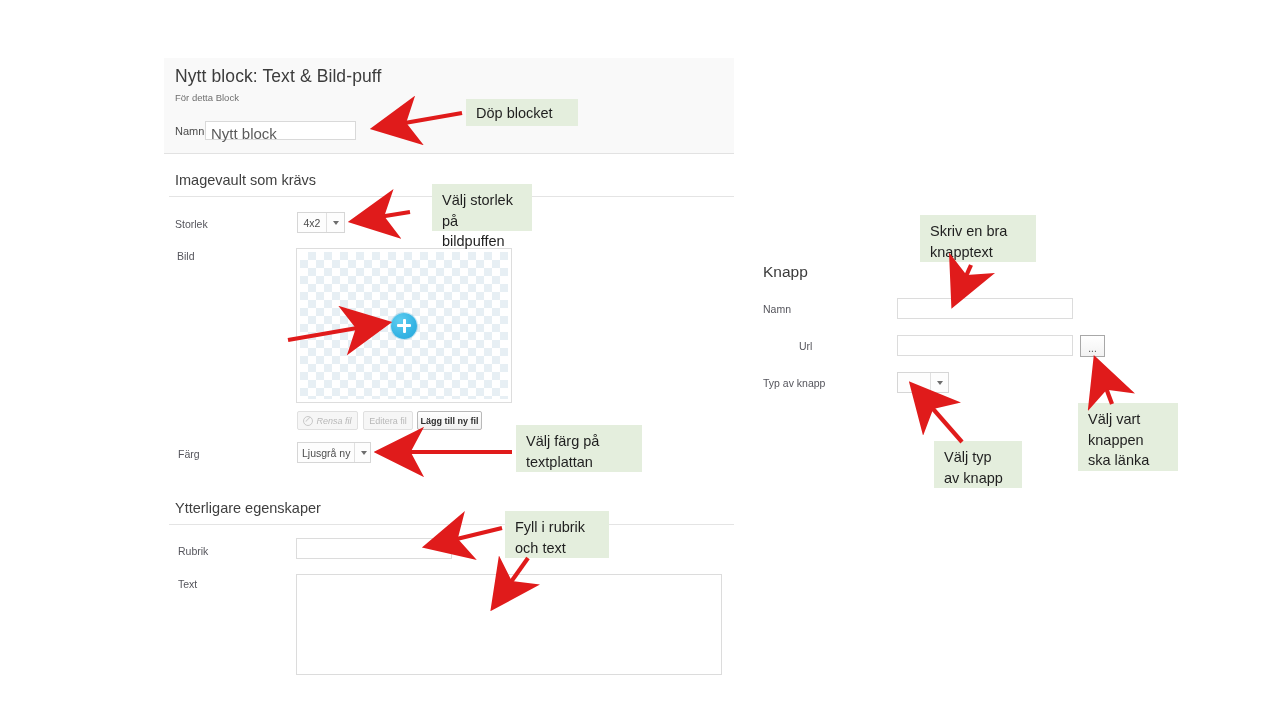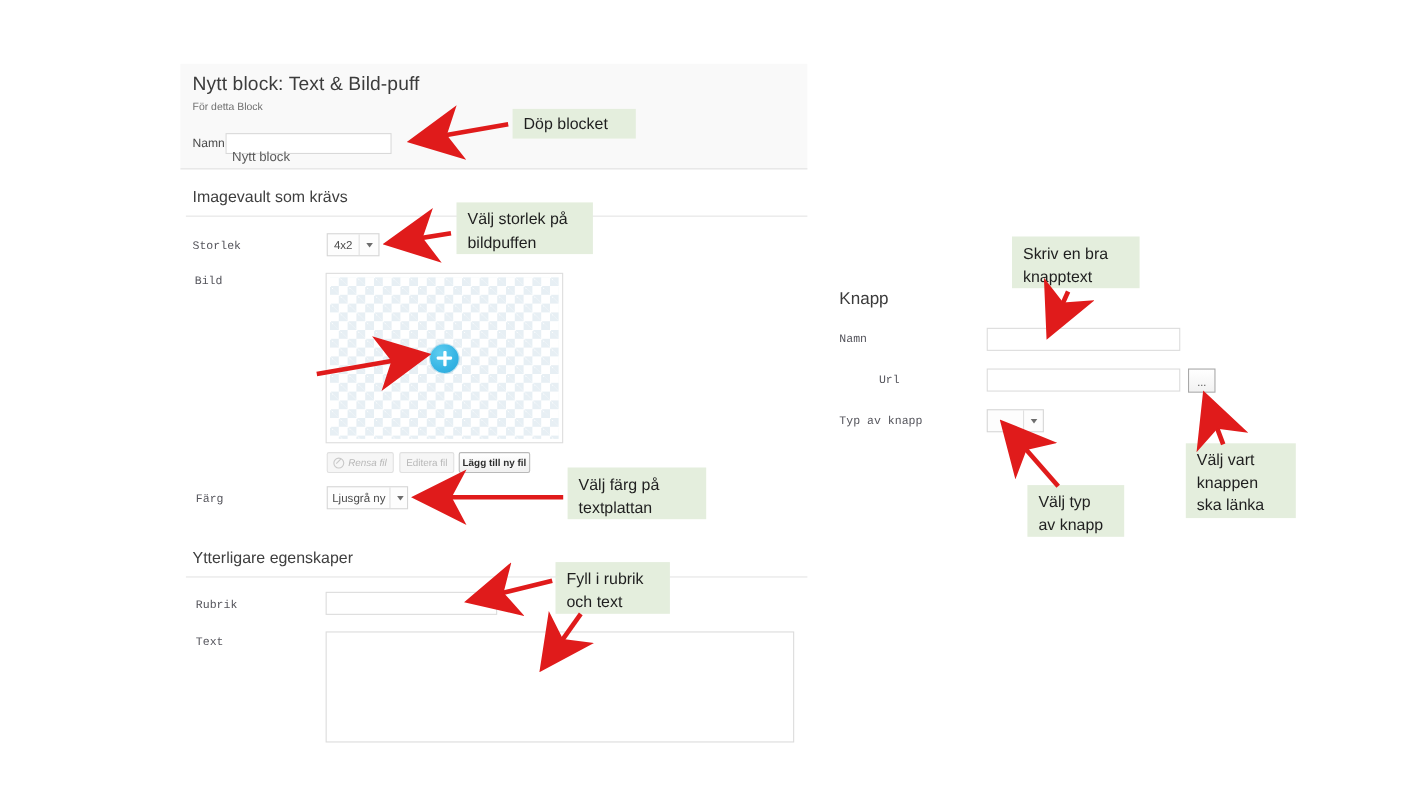--- a/index.html
+++ b/index.html
@@ -48,43 +48,42 @@
     white-space: nowrap;
   }
   #namn-input {
     left: 205px; top: 121px; width: 151px; height: 19px;
     background: #fff;
     border: 1px solid #d9d9d9;
     box-sizing: border-box;
   }
   #namn-input .val {
     position: absolute;
-    left: 5px; top: 13px;
-    font-size: 12px;
+    left: 5px; top: 3px;
+    font-size: 15px;
     color: #5b5b5b;
     white-space: nowrap;
   }
 
   
   .section-head {
     font-size: 14.5px;
     color: #3f3f3f;
     white-space: nowrap;
   }
   .section-rule {
     background: #e4e4e4;
     height: 1px;
   }
 
   
   .field-label {
     font-size: 10.5px;
     color: #55555c;
     white-space: nowrap;
-    font-family: Liberation Mono, monospace;
   }
 
   
   .txt-input {
     background: #fff;
     border: 1px solid #dcdcdc;
     box-sizing: border-box;
   }
   .txt-area {
     background: #fff;
@@ -305,21 +304,21 @@
   <div class="abs field-label" style="left:763px; top:377px;">Typ av knapp</div>
   <div class="abs select" style="left:897px; top:372px; width:52px;">
     <span class="sel-val"></span>
     <span class="sel-arrow">
         <i></i>
       </span>
   </div>
 
   <div class="callout" style="left:466px; top:99px; width:112px; height:27px; padding-top:4px;">Döp blocket</div>
 
-  <div class="callout" style="left:415px; top:184px; width:124px; height:47px;">Välj storlek på
+  <div class="callout" style="left:432px; top:184px; width:100px; height:47px;">Välj storlek på
 bildpuffen</div>
 
 
   <div class="callout" style="left:516px; top:425px; width:126px; height:47px;">Välj färg på
 textplattan</div>
 
   <div class="callout" style="left:505px; top:511px; width:104px; height:47px;">Fyll i rubrik
 och text</div>
 
   <div class="callout" style="left:920px; top:215px; width:116px; height:47px;">Skriv en bra

